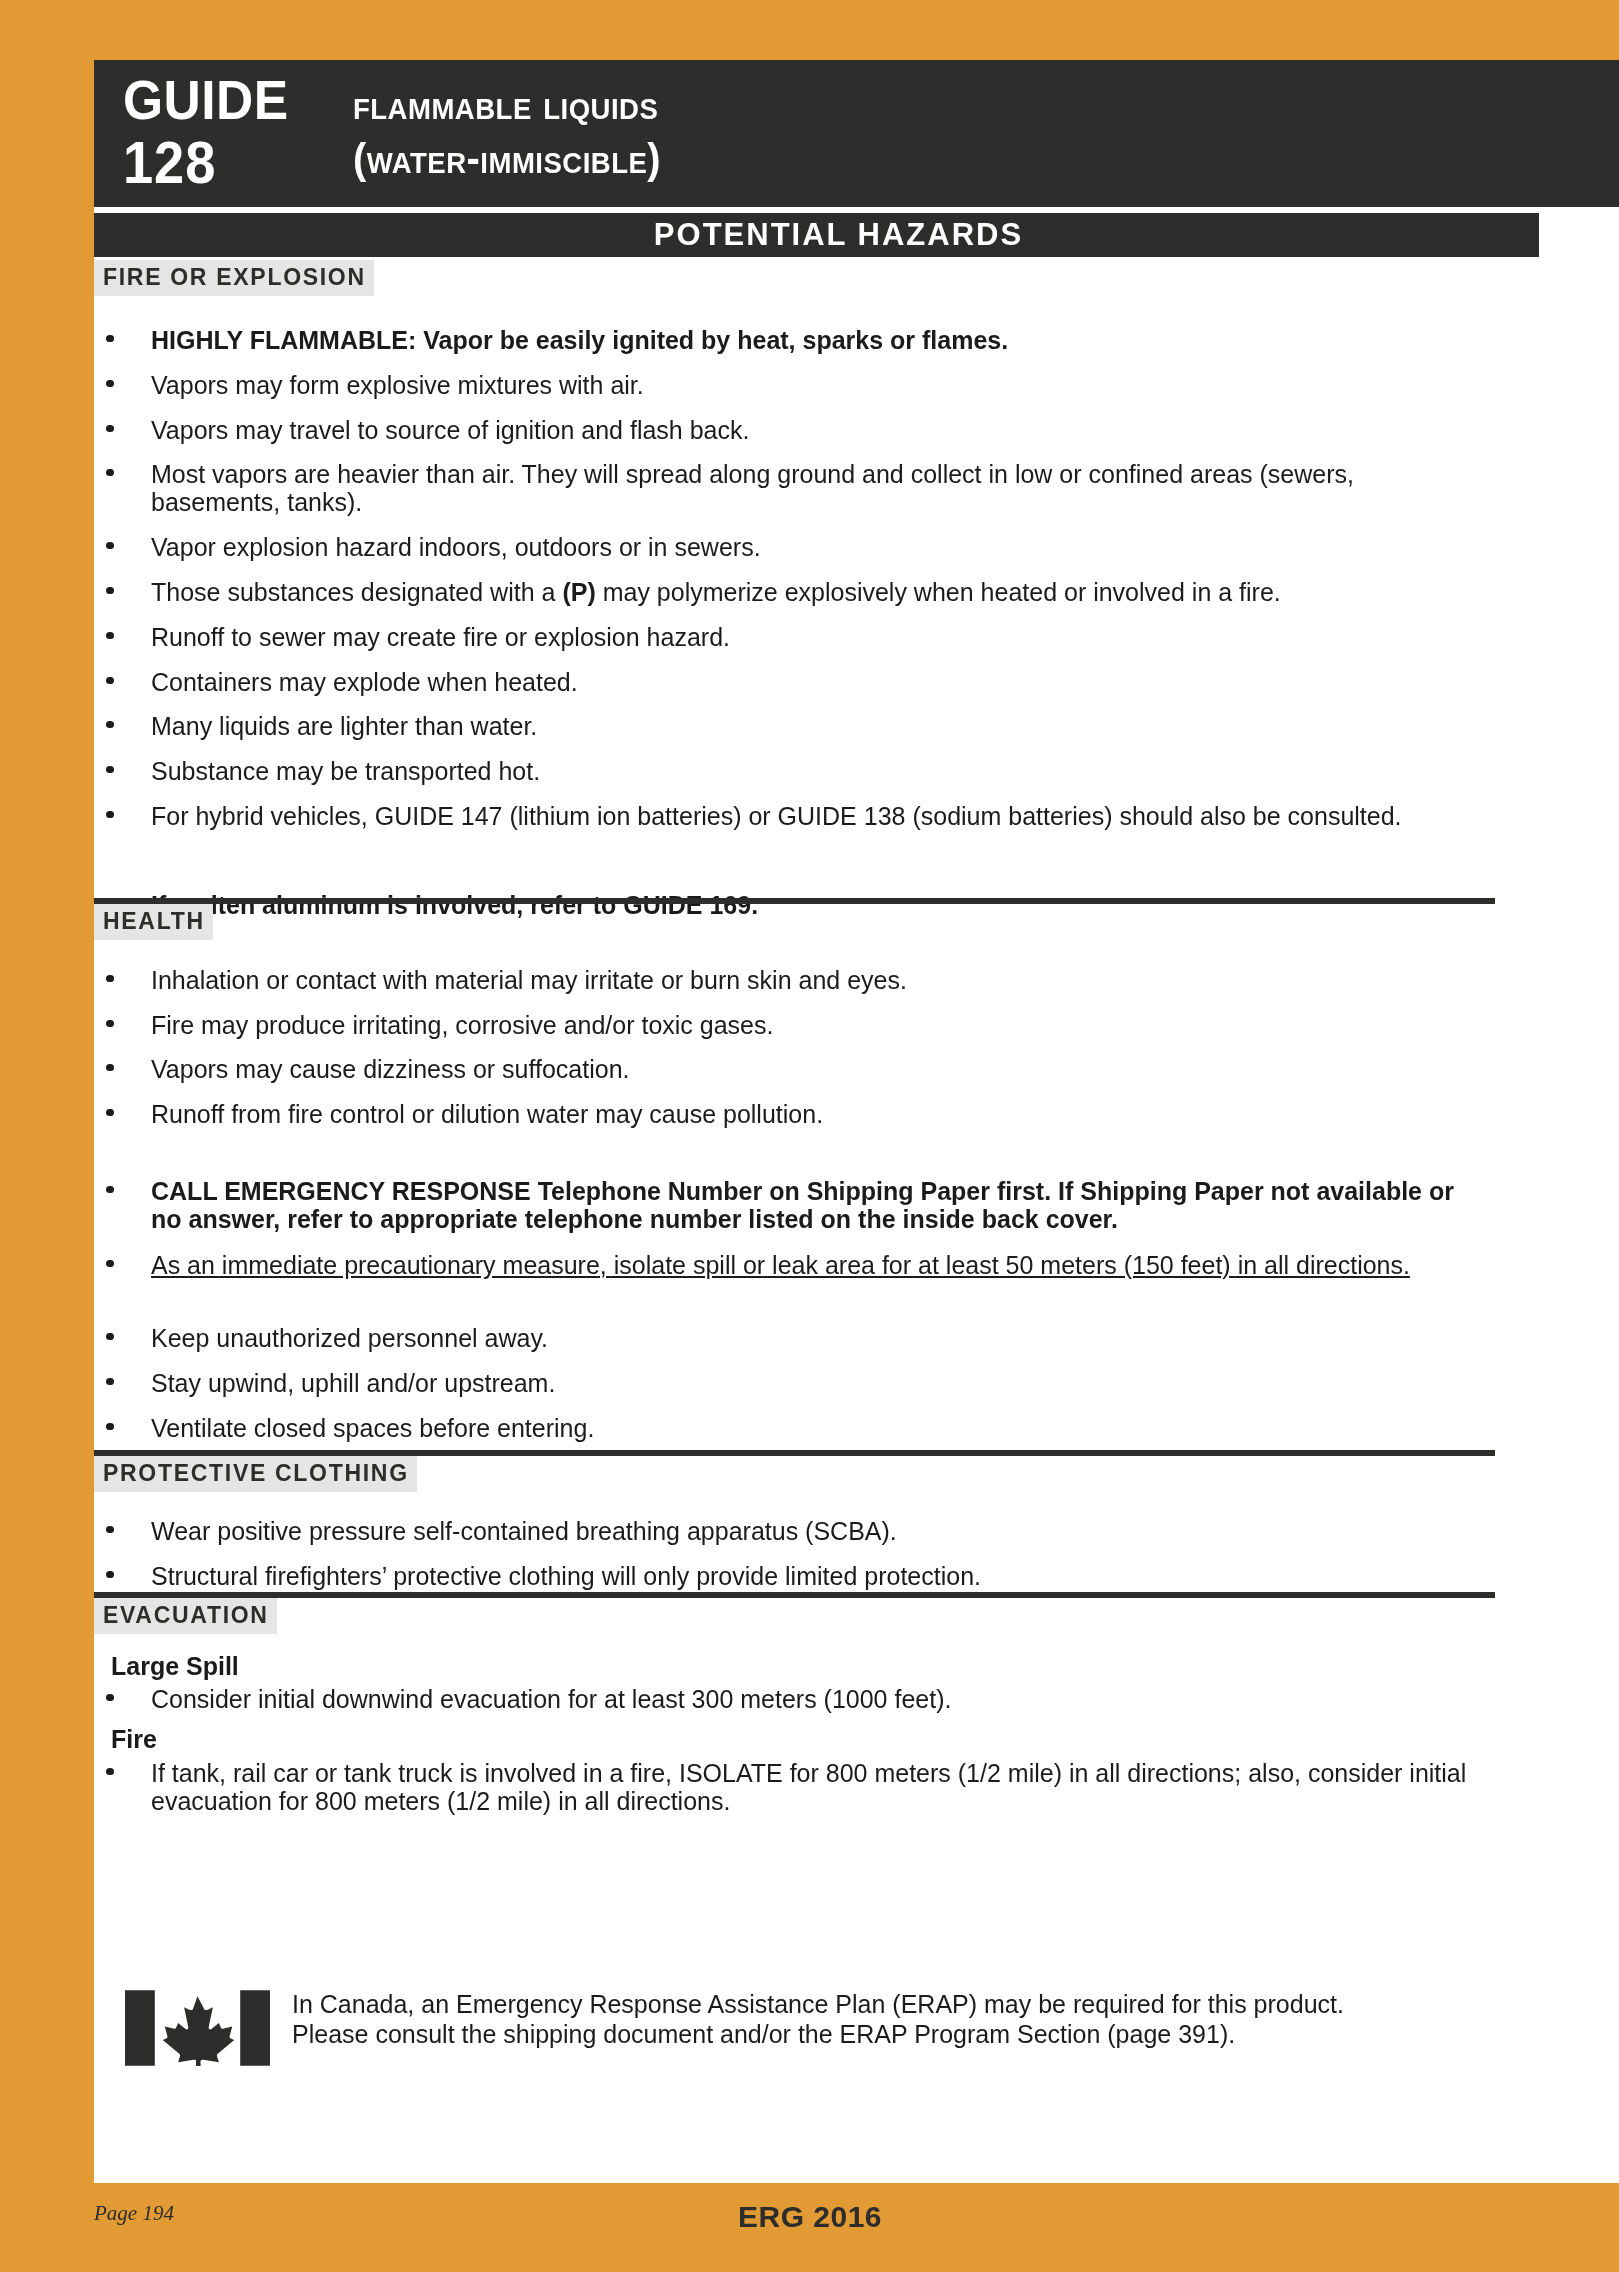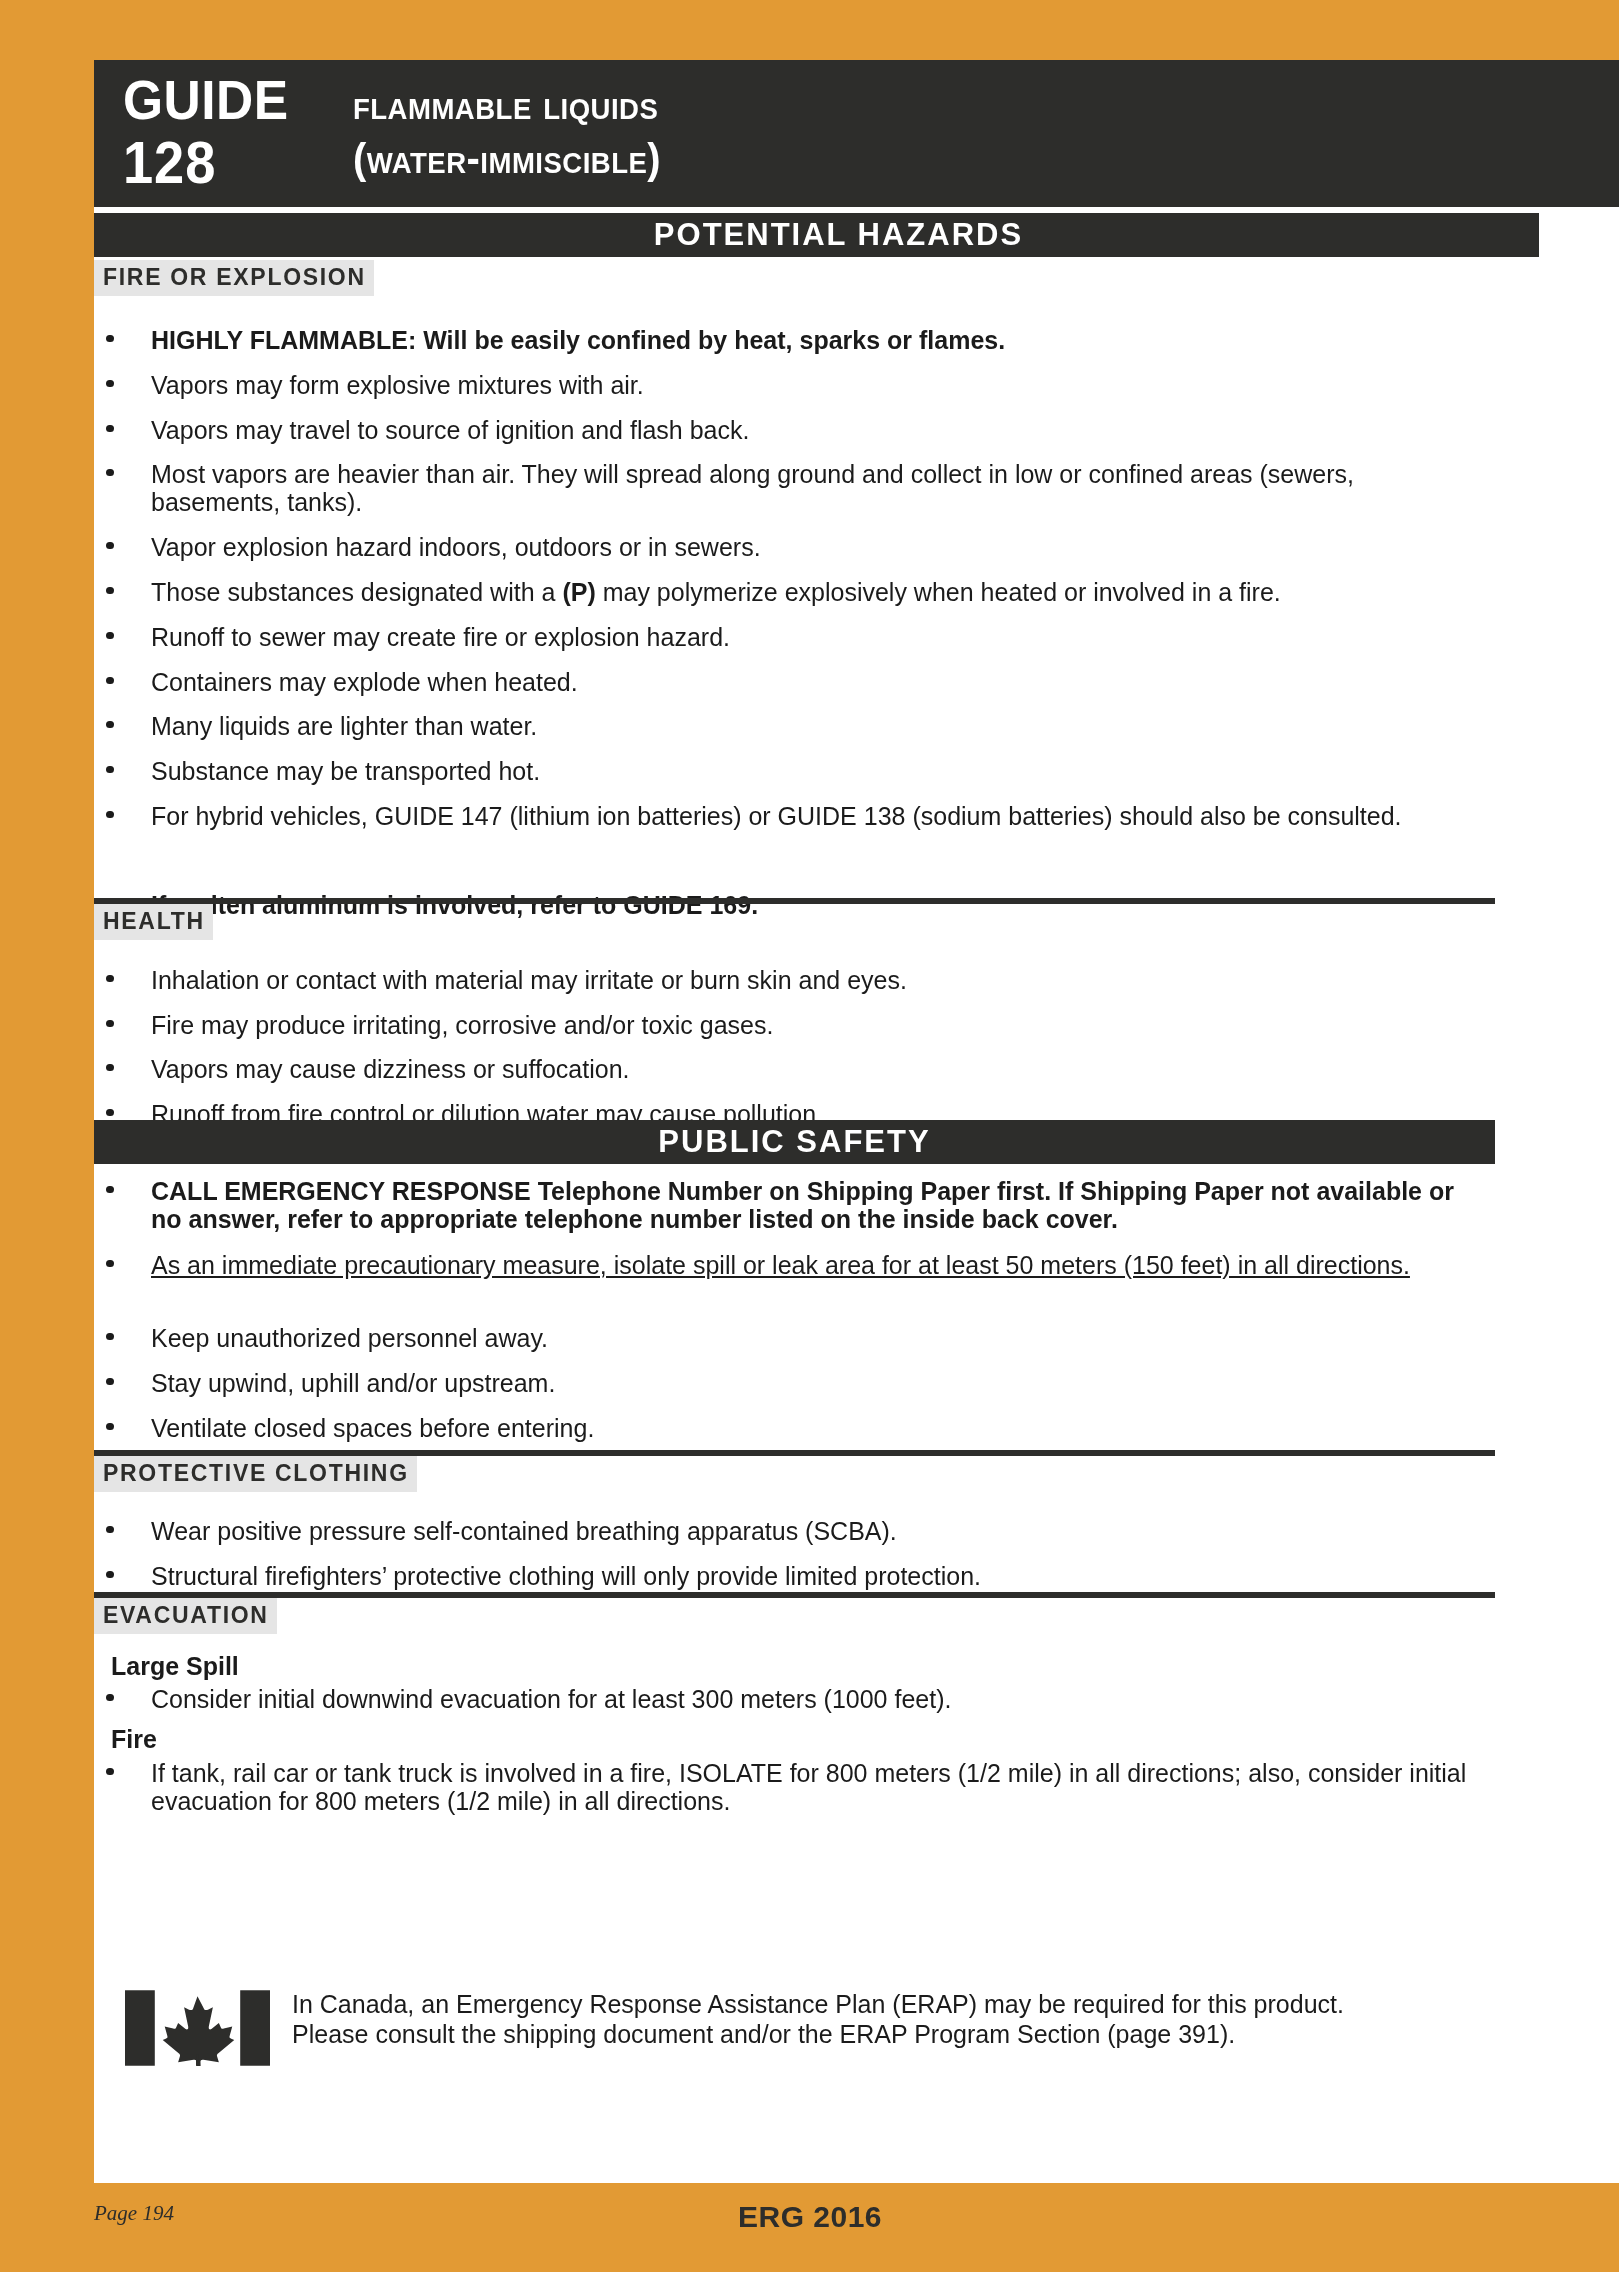--- a/index.html
+++ b/index.html
@@ -233,21 +233,21 @@
       <span class="l2">(Water-Immiscible)</span>
     </div>
   </div>
 
   <div class="bigbar" style="top:213px;padding-left:44px;">POTENTIAL HAZARDS</div>
 
   <div class="graylabel" style="left:94px; top:260px;">FIRE OR EXPLOSION</div>
 
   <div class="bullet b" style="top:326px;">
     <span class="dot"></span>
-    <span class="txt">HIGHLY FLAMMABLE: Will be easily confined by heat, sparks or flames.</span>
+    <span class="txt">HIGHLY FLAMMABLE: Vapor be easily ignited by heat, sparks or flames.</span>
   </div>
   <div class="bullet" style="top:371px;">
     <span class="dot"></span>
     <span class="txt">Vapors may form explosive mixtures with air.</span>
   </div>
   <div class="bullet" style="top:416px;">
     <span class="dot"></span>
     <span class="txt">Vapors may travel to source of ignition and flash back.</span>
   </div>
   <div class="bullet" style="top:460px;">
@@ -300,21 +300,20 @@
   </div>
   <div class="bullet" style="top:1055px;">
     <span class="dot"></span>
     <span class="txt">Vapors may cause dizziness or suffocation.</span>
   </div>
   <div class="bullet" style="top:1100px;">
     <span class="dot"></span>
     <span class="txt">Runoff from fire control or dilution water may cause pollution.</span>
   </div>
 
-  <div class="bigbar" style="top:1120px;">PUBLIC SAFETY</div>
 
   <div class="bullet b" style="top:1177px;">
     <span class="dot"></span>
     <span class="txt">CALL EMERGENCY RESPONSE Telephone Number on Shipping Paper first. If Shipping Paper not available or no answer, refer to appropriate telephone number listed on the inside back cover.</span>
   </div>
   <div class="bullet" style="top:1251px;text-decoration:underline;">
     <span class="dot"></span>
     <span class="txt">As an immediate precautionary measure, isolate spill or leak area for at least 50 meters (150 feet) in all directions.</span>
   </div>
   <div class="bullet" style="top:1324px;">

